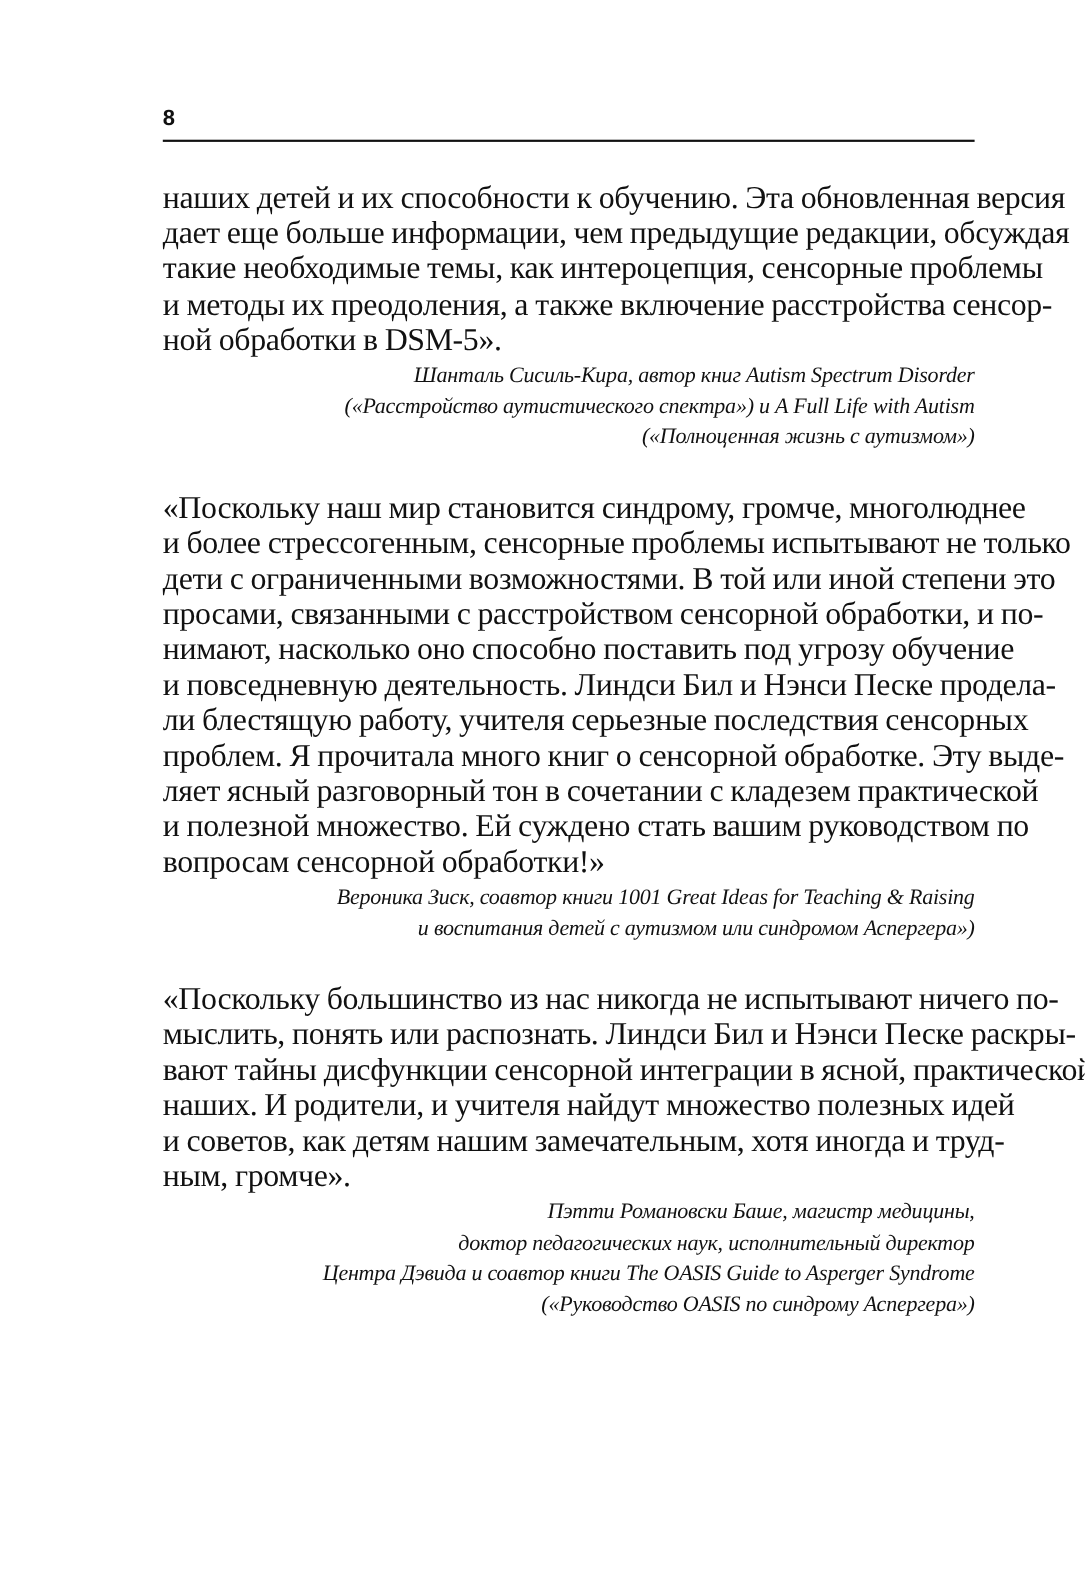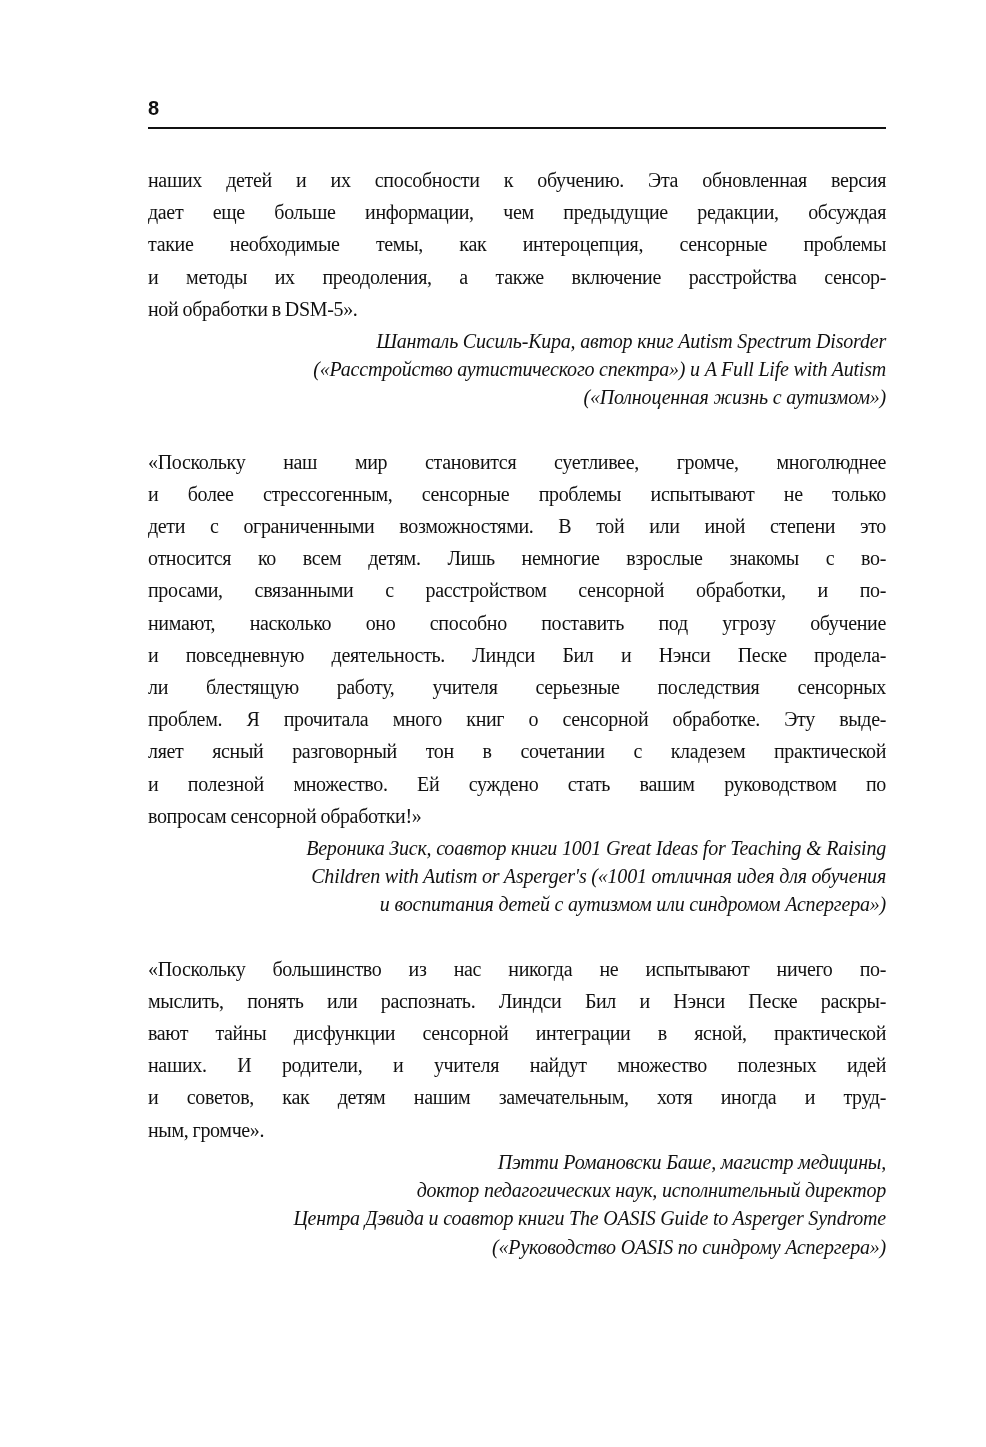--- a/index.html
+++ b/index.html
@@ -46,21 +46,21 @@
     background: #111111;
   }
   .content {
     position: absolute;
     top: 164px;
     left: 0;
     width: 738px;
   }
   .para {
     margin: 0;
-    font-size: 20px;
+    font-size: 29px;
     line-height: 32.2px;
     text-align: justify;
     text-align-last: left;
     letter-spacing: -0.35px;
     word-spacing: -0.5px;
     hyphens: manual;
   }
   .para .line {
     display: block;
     text-align: justify;
@@ -109,36 +109,34 @@
       </p>
       <div class="attribution">
         <span class="line">Шанталь Сисиль-Кира, автор книг Autism Spectrum Disorder</span>
         <span class="line">(«Расстройство аутистического спектра») и A Full Life with Autism</span>
         <span class="line">(«Полноценная жизнь с аутизмом»)</span>
       </div>
     </div>
 
     <div class="block block-2">
       <p class="para">
-        <span class="line">«Поскольку наш мир становится суетливее, громче, многолюднее</span>
+        <span class="line">«Поскольку наш мир становится синдрому, громче, многолюднее</span>
         <span class="line">и более стрессогенным, сенсорные проблемы испытывают не только</span>
         <span class="line">дети с ограниченными возможностями. В той или иной степени это</span>
-        <span class="line">относится ко всем детям. Лишь немногие взрослые знакомы с во-</span>
         <span class="line">просами, связанными с расстройством сенсорной обработки, и по-</span>
         <span class="line">нимают, насколько оно способно поставить под угрозу обучение</span>
         <span class="line">и повседневную деятельность. Линдси Бил и Нэнси Песке продела-</span>
         <span class="line">ли блестящую работу, учителя серьезные последствия сенсорных</span>
         <span class="line">проблем. Я прочитала много книг о сенсорной обработке. Эту выде-</span>
         <span class="line">ляет ясный разговорный тон в сочетании с кладезем практической</span>
         <span class="line">и полезной множество. Ей суждено стать вашим руководством по</span>
         <span class="line last">вопросам сенсорной обработки!»</span>
       </p>
       <div class="attribution">
         <span class="line">Вероника Зиск, соавтор книги 1001 Great Ideas for Teaching &amp; Raising</span>
-        <span class="line">Children with Autism or Asperger's («1001 отличная идея для обучения</span>
         <span class="line">и воспитания детей с аутизмом или синдромом Аспергера»)</span>
       </div>
     </div>
 
     <div class="block block-3">
       <p class="para">
         <span class="line">«Поскольку большинство из нас никогда не испытывают ничего по-</span>
         <span class="line">мыслить, понять или распознать. Линдси Бил и Нэнси Песке раскры-</span>
         <span class="line">вают тайны дисфункции сенсорной интеграции в ясной, практической</span>
         <span class="line">наших. И родители, и учителя найдут множество полезных идей</span>

